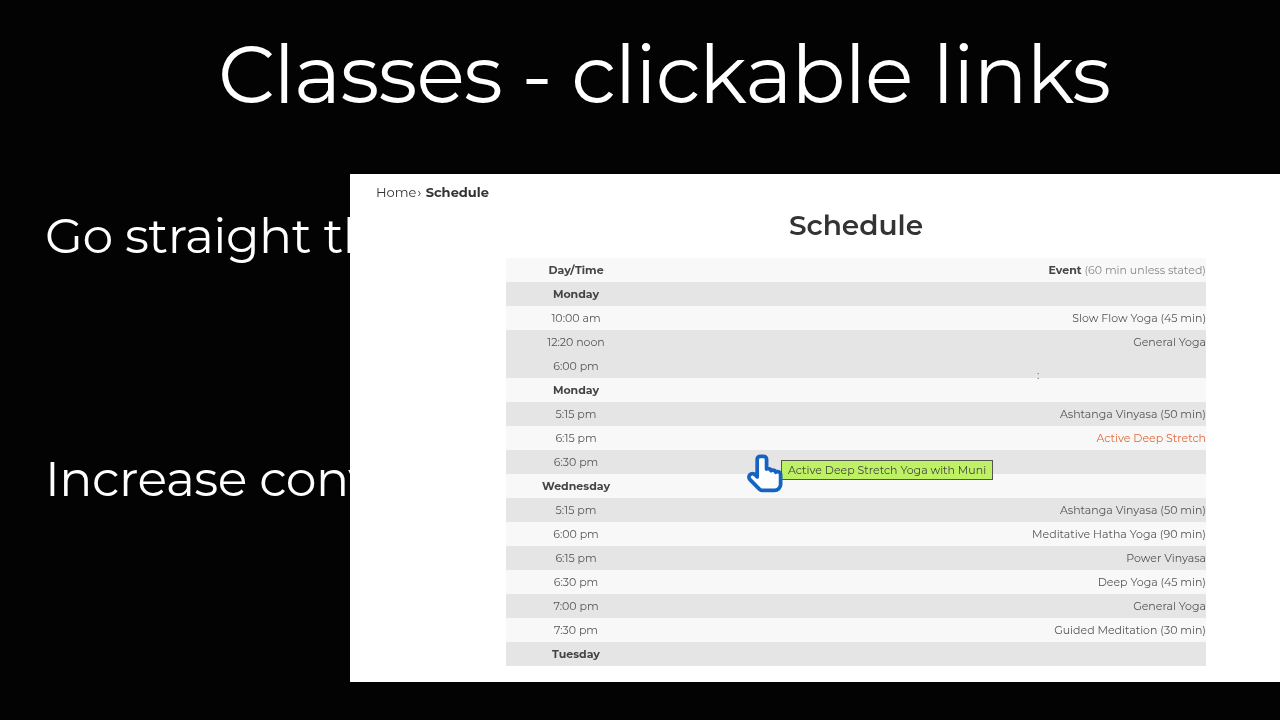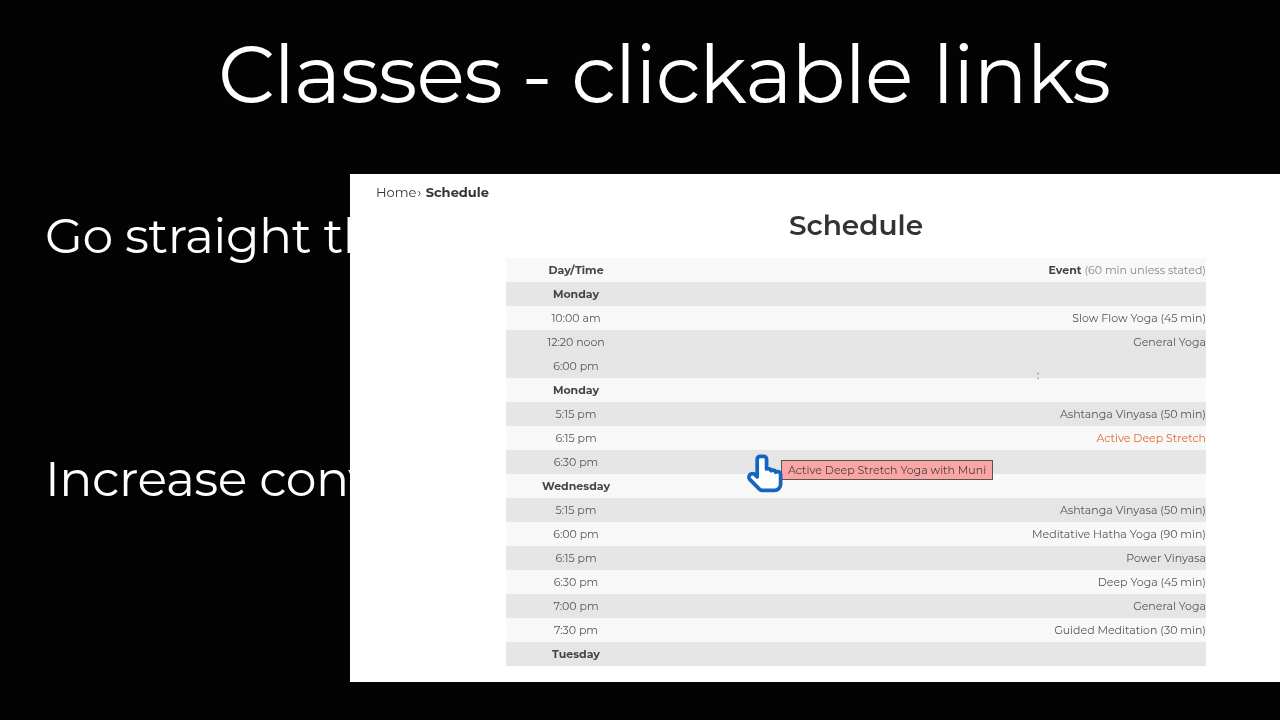--- a/index.html
+++ b/index.html
@@ -85,21 +85,21 @@
   .sched-head .col-event .sub  { font-weight:400; color:#888; }
   .day-row { font-weight:700; color:#444; }
   .sched .alt0 { background:#e5e5e5; }
   .sched .alt1 { background:#f8f8f8; }
 
   .link { color:#e06a3a; cursor:pointer; }
 
   .tooltip {
     position:absolute;
     font-size:11px;
-    background:#fca5a5;
+    background:#bef264;
     border:1px solid #555;
     padding:2px 6px;
     color:#444;
     white-space:nowrap;
   }
   .colon {
     position:absolute;
     font-size:11px;
     color:#555;
   }

